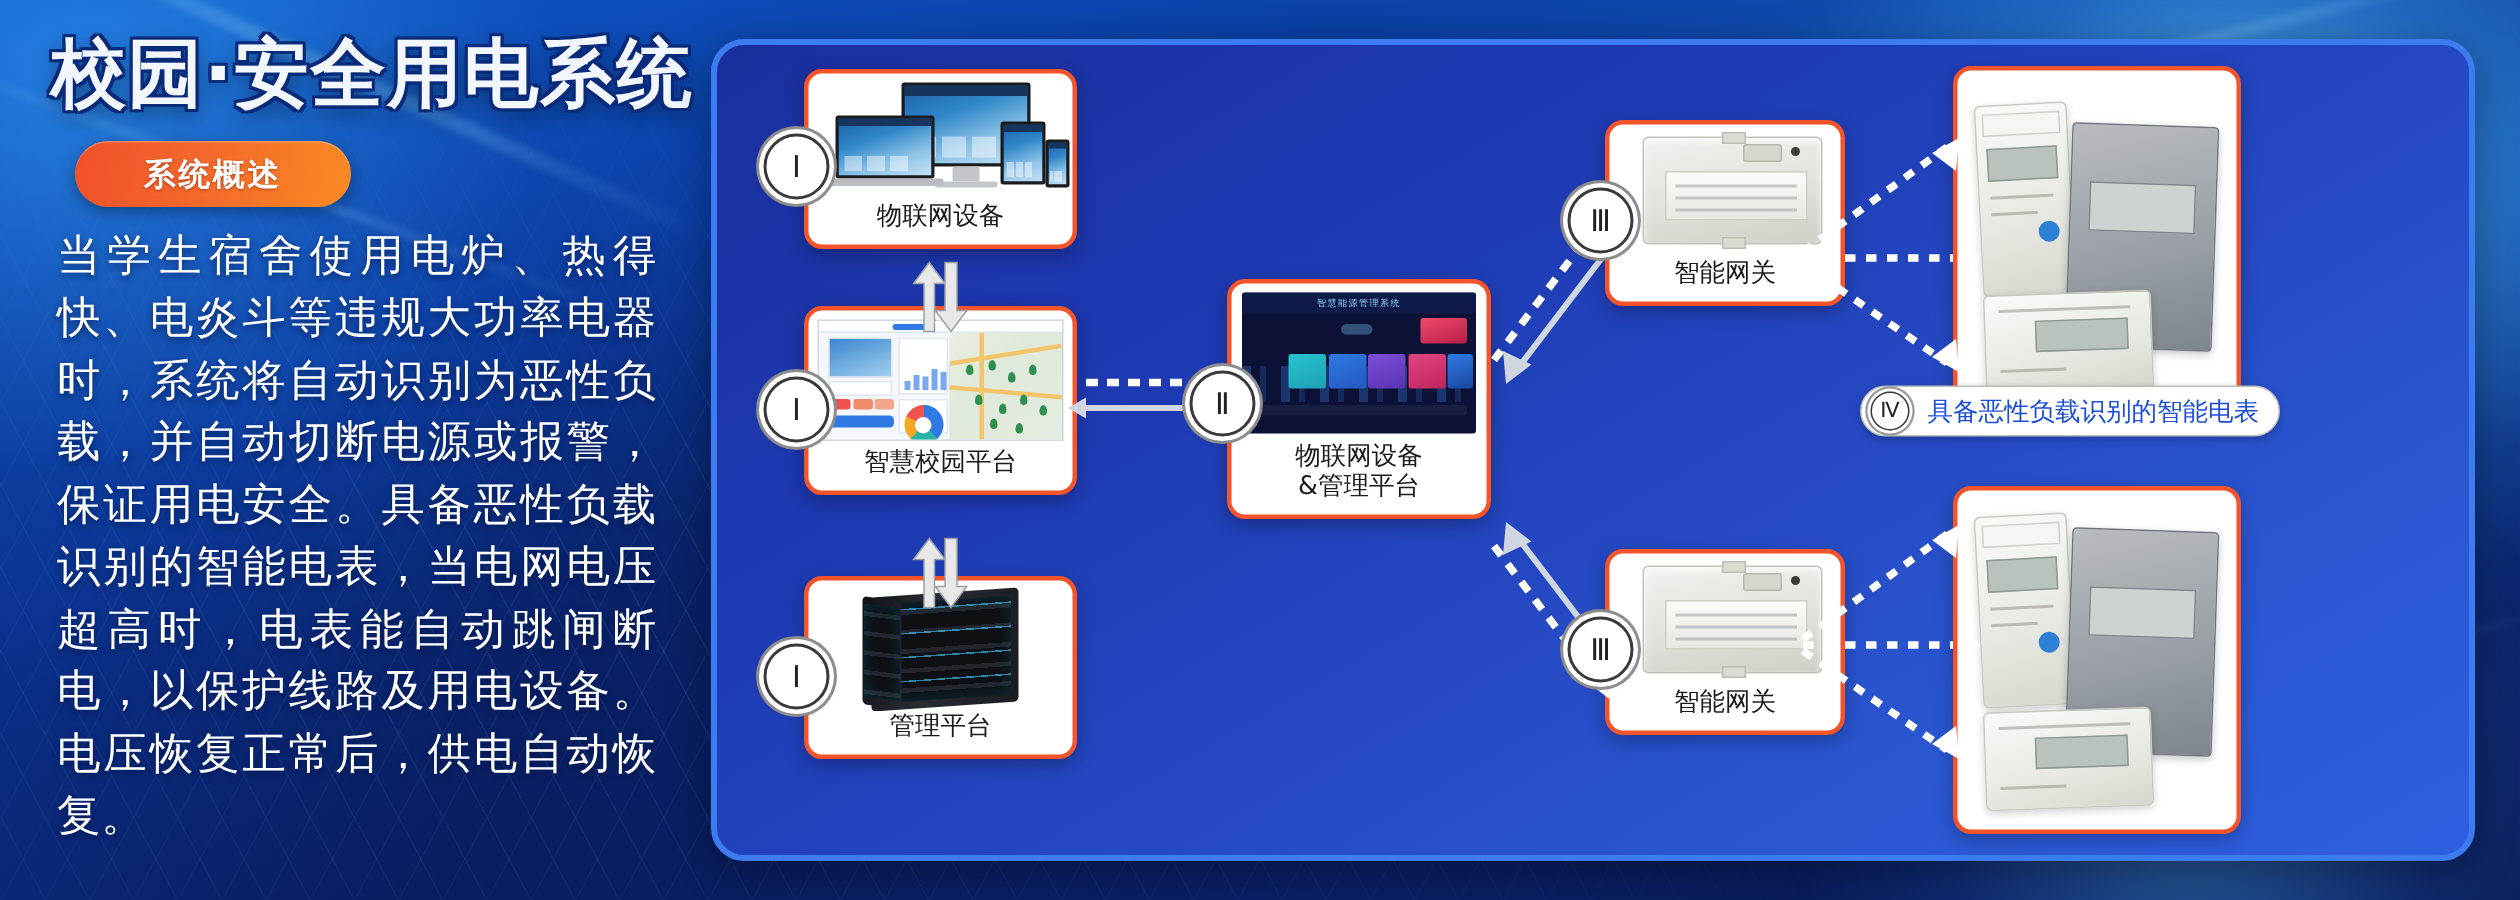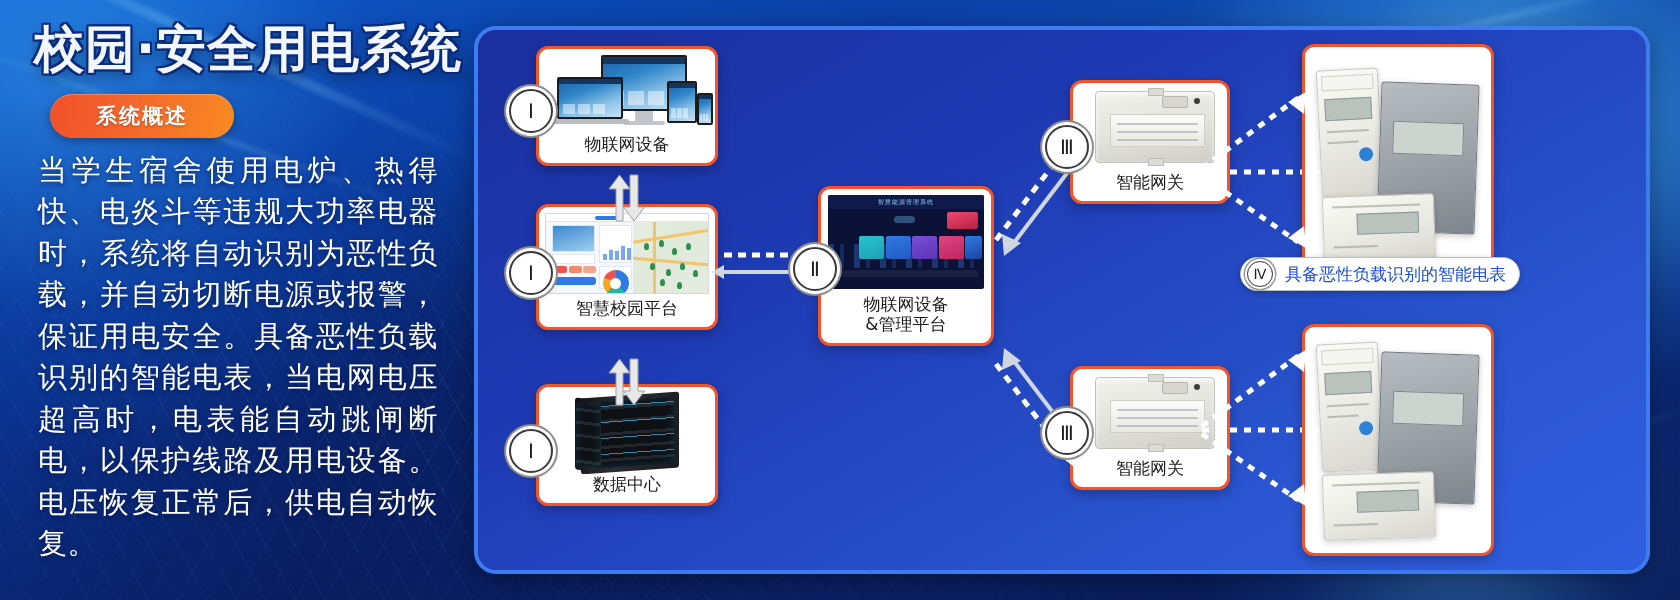--- a/index.html
+++ b/index.html
@@ -362,21 +362,21 @@
       <div class="roman" style="left:-30px; top:42px;">Ⅰ</div>
       <div class="node-art">
         <div class="rack" style="left:42px; top:8px; width:98px; height:76px; transform:skewY(-4deg);">
           <div class="slots"></div>
             <div class="leds"></div>
         </div>
         <div class="rack" style="left:36px; top:12px; width:26px; height:72px; transform:skewY(7deg); background:linear-gradient(100deg,#101116,#26282f);">
           <div class="slots"></div>
         </div>
       </div>
-      <div class="node-label">数据中心</div>
+      <div class="node-label">管理平台</div>
     </div>
 
     <div class="node" style="left:340px; top:156px; width:176px; height:160px;">
       <div class="roman" style="left:-28px; top:58px;">Ⅱ</div>
       <div class="node-art">
         <div class="iot" style="left:7px; top:6px; right:7px; height:94px;">
           <div class="ihead">
               <span class="ititle">智慧能源管理系统</span>
             </div>
           <div class="skyline"></div>

